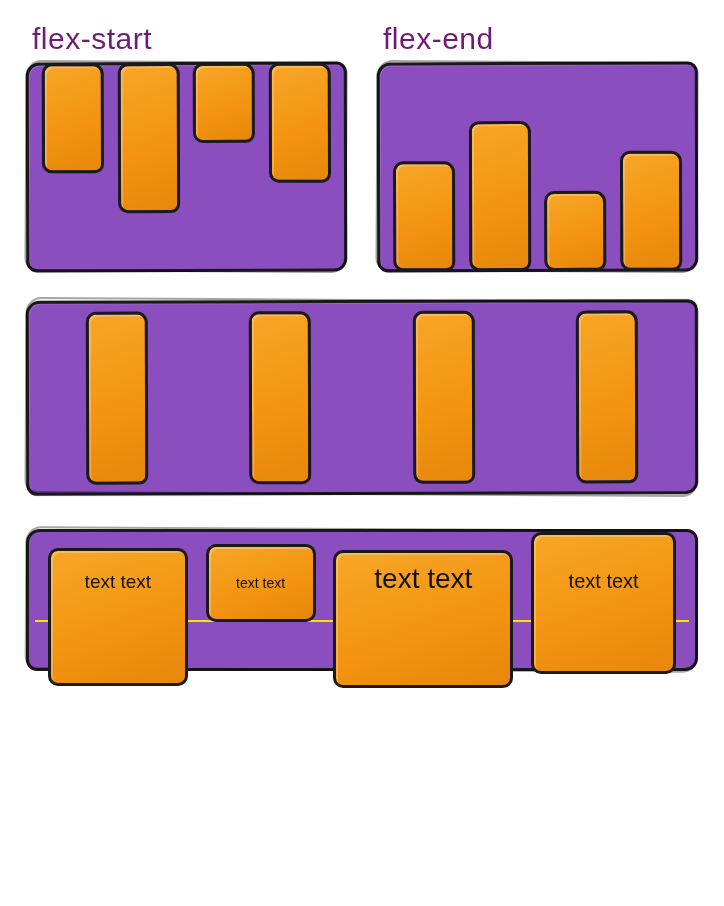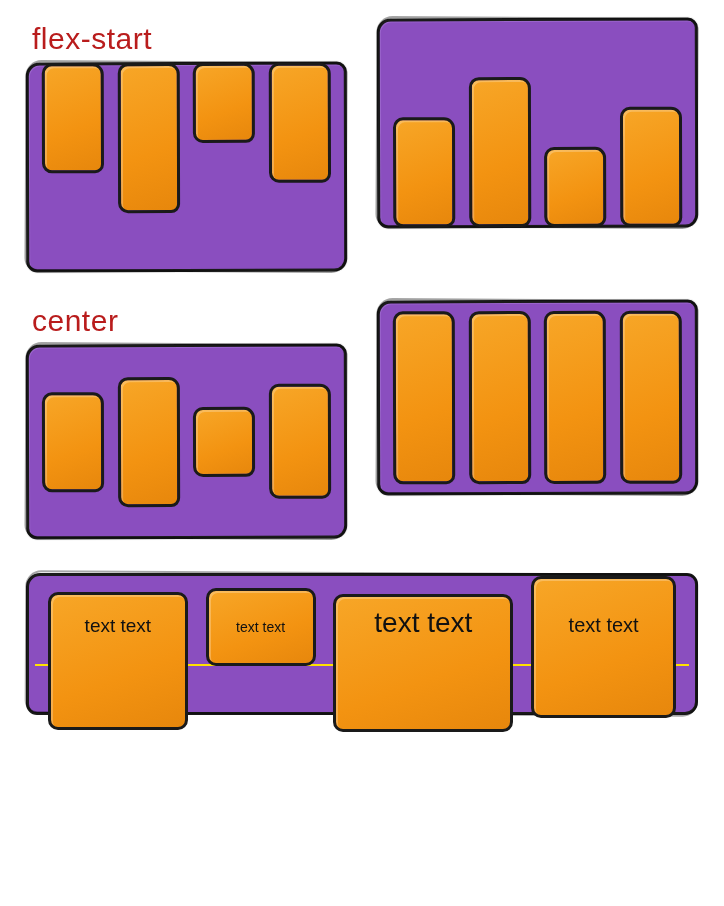--- a/index.html
+++ b/index.html
@@ -12,21 +12,21 @@
     padding: 18px 26px;
   }
   .row {
     display: flex;
     gap: 30px;
   }
   .panel-wrap {
     flex: 1;
   }
   .label {
-    color: #b91c1c;
+    color: #701a75;
     font-size: 30px;
     margin: 4px 0 6px 6px;
     letter-spacing: .5px;
   }
   
   .box {
     position: relative;
     background: #8a4ebf;
     border: 3px solid #1a1a1a;
     border-radius: 14px 10px 13px 11px;
@@ -122,43 +122,33 @@
       <div class="items fs">
         <div class="item" style="height:110px; margin-top:-2px"></div>
         <div class="item" style="height:150px; margin-top:-2px"></div>
         <div class="item" style="height:80px;  margin-top:-2px"></div>
         <div class="item" style="height:120px; margin-top:-2px"></div>
       </div>
     </div>
   </div>
 
   <div class="panel-wrap">
+    <div class="label">flex-end</div>
     <div class="box h210">
       <div class="items fe">
         <div class="item" style="height:110px; margin-bottom:-2px"></div>
         <div class="item" style="height:150px; margin-bottom:-2px"></div>
         <div class="item" style="height:80px;  margin-bottom:-2px"></div>
         <div class="item" style="height:120px; margin-bottom:-2px"></div>
       </div>
     </div>
   </div>
 </div>
 
 <div class="row" style="margin-top:28px">
-  <div class="panel-wrap">
-    <div class="label">center</div>
-    <div class="box h195">
-      <div class="items cn">
-        <div class="item" style="height:100px"></div>
-        <div class="item" style="height:130px"></div>
-        <div class="item" style="height:70px"></div>
-        <div class="item" style="height:115px"></div>
-      </div>
-    </div>
-  </div>
 
   <div class="panel-wrap">
     <div class="box h195">
       <div class="items st">
         <div class="item"></div>
         <div class="item"></div>
         <div class="item"></div>
         <div class="item"></div>
       </div>
     </div>

